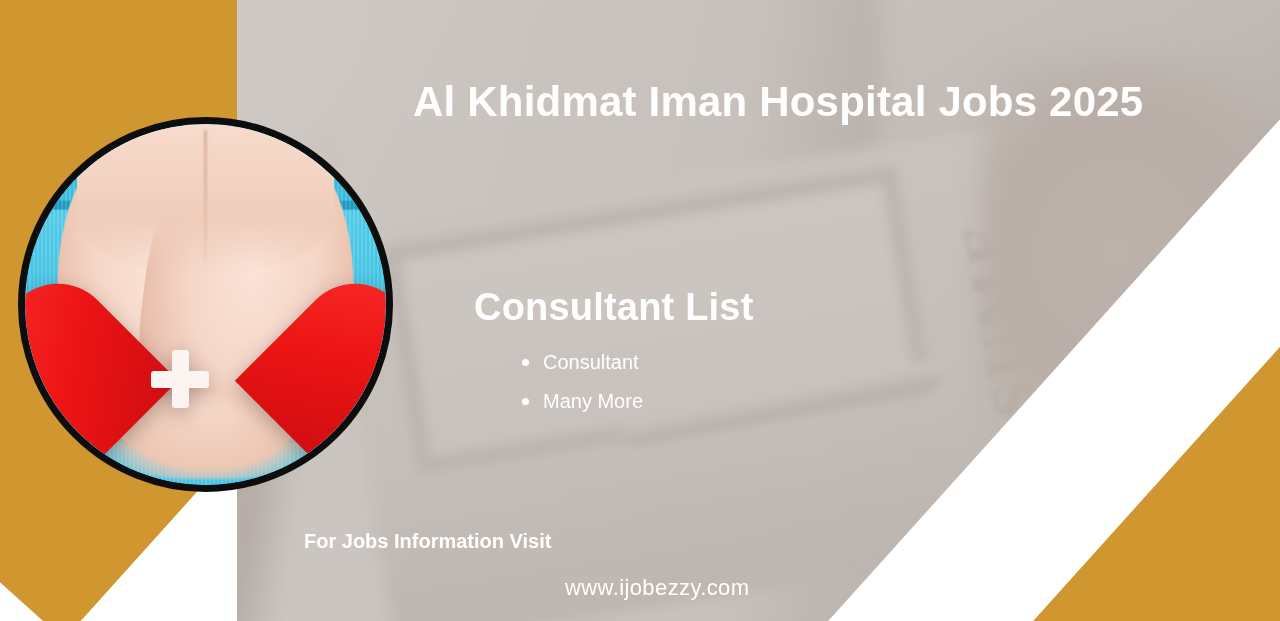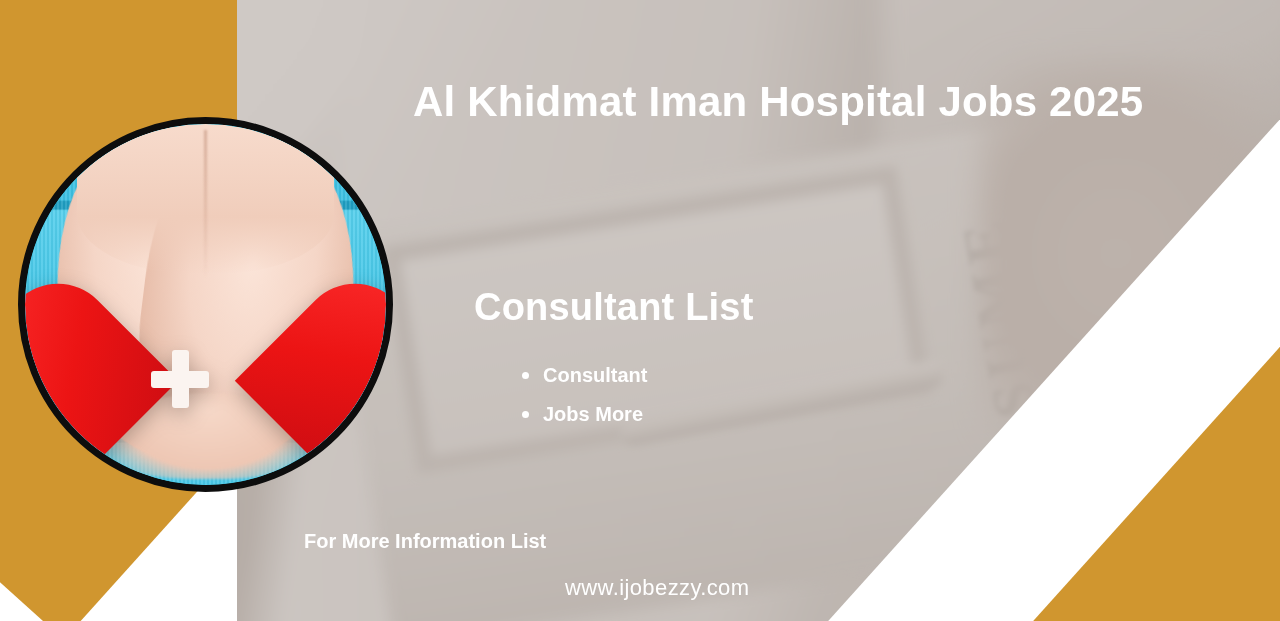--- a/index.html
+++ b/index.html
@@ -270,25 +270,24 @@
   .vac-list {
     position: absolute;
     left: 500px;
     top: 352px;
     list-style: none;
   }
   .vac-list li {
     position: relative;
     color: #ffffff;
     font-size: 20px;
-    font-weight: 700;
+    font-weight: 400;
     line-height: 1;
     margin-bottom: 19px;
     padding-left: 43px;
-    margin-top: 13px;
   }
   .vac-list li::before {
     content: "";
     position: absolute;
     left: 22px; top: 7px;
     width: 7px; height: 7px;
     background: #ffffff;
     border-radius: 50%;
   }
 
@@ -348,21 +347,21 @@
   </div>
 
   <div class="content">
 
     <h1 class="title">Al Khidmat Iman Hospital Jobs 2025</h1>
 
     <h2 class="vac-heading">Consultant List</h2>
 
     <ul class="vac-list">
       <li>Consultant</li>
-      <li>Jobs More</li>
+      <li>Many More</li>
     </ul>
 
-    <div class="more-info">For More Information List</div>
+    <div class="more-info">For Jobs Information Visit</div>
 
     <div class="website">www.ijobezzy.com</div>
 
   </div>
 </div>
 
 </body></html>

